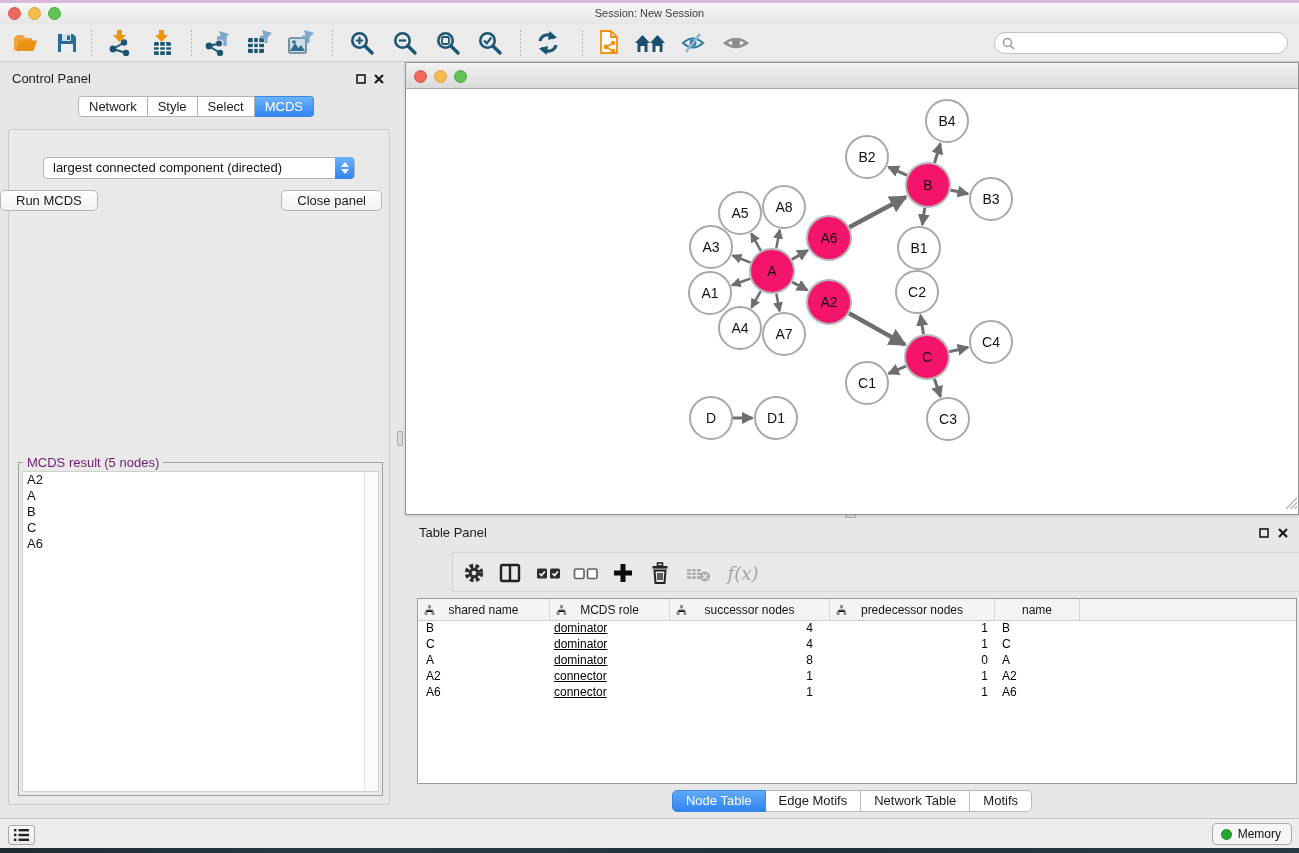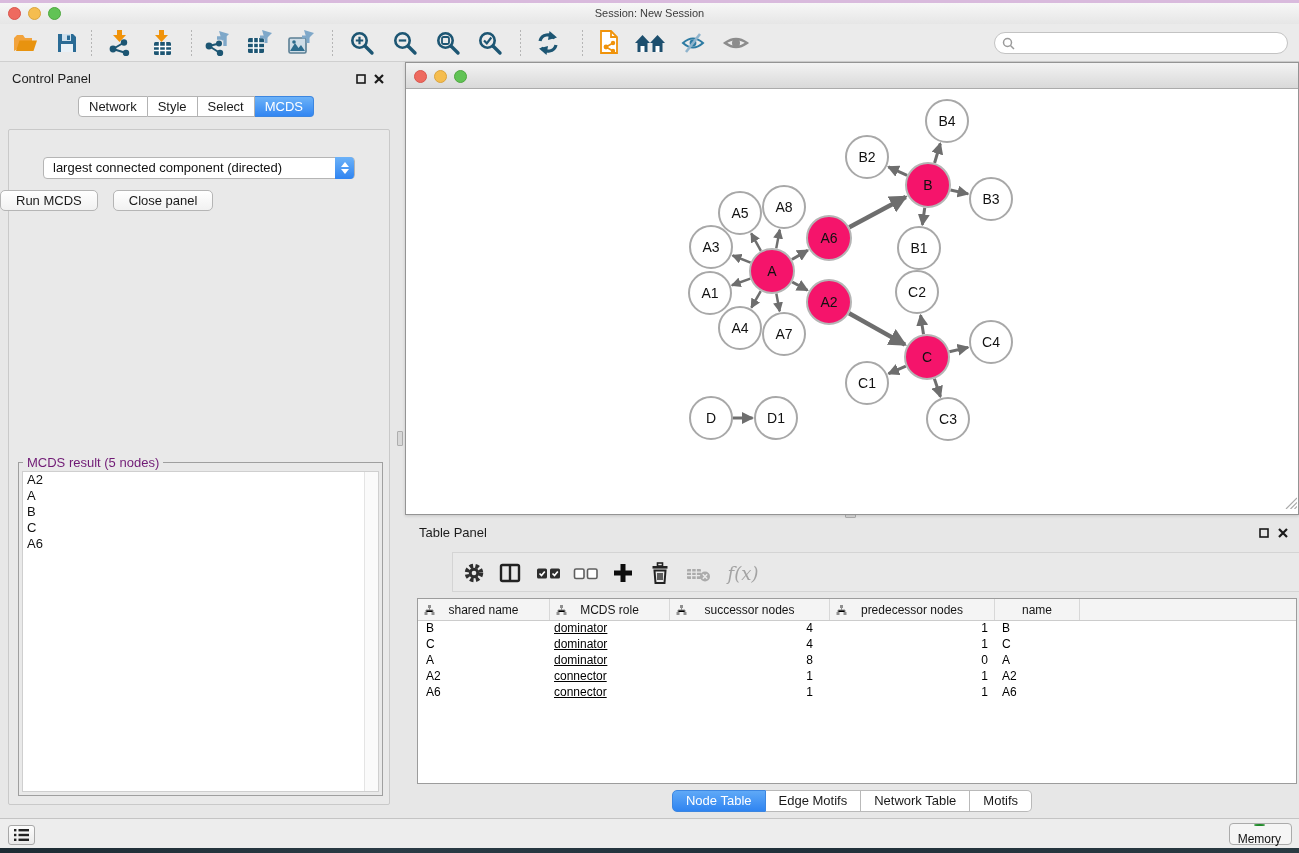--- a/index.html
+++ b/index.html
@@ -41,21 +41,21 @@
   .cp-tab.active { background:linear-gradient(#6cb2f8,#3286f2); border-color:#3c86e0; color:#fff; }
   .cp-content { position:absolute; left:8px; top:129px; width:382px; height:676px;
     background:#e9e9e9; border:1px solid #c9c9c9; border-radius:2px; }
   .opt-label { position:absolute; left:0; width:382px; top:136px; text-align:center; font-size:13px; color:#111; }
   .dropdown { position:absolute; left:43px; top:157px; width:312px; height:22px; background:#fff;
     border:1px solid #b5b5b5; border-radius:4px; font-size:13px; color:#111; line-height:20px; padding-left:9px; }
   .dd-stepper { position:absolute; right:0; top:-1px; width:19px; height:22px; border-radius:0 4px 4px 0;
     background:linear-gradient(#6cb2f8,#2f84f1); display:flex; flex-direction:column; align-items:center; justify-content:center; gap:2px; }
   .dd-up { width:0;height:0;border-left:4px solid transparent;border-right:4px solid transparent;border-bottom:5px solid #fff; }
   .dd-down { width:0;height:0;border-left:4px solid transparent;border-right:4px solid transparent;border-top:5px solid #fff; }
-  .cp-buttons { position:absolute; left:0; width:382px; top:190px; display:flex; justify-content:flex-start; gap:15px; }
+  .cp-buttons { position:absolute; left:0; width:382px; top:190px; display:flex; justify-content:space-between; gap:15px; }
   .btn { height:21px; line-height:19px; padding:0 15px; font-size:13px; color:#1a1a1a;
     background:linear-gradient(#ffffff,#f1f1f1); border:1px solid #b5b5b5; border-radius:5px; }
   .fieldset { position:absolute; left:18px; top:462px; width:365px; height:334px;
     border:1px solid #9f9f9f; background:#e9e9e9; }
   .fieldset .legend { position:absolute; top:-8px; left:4px; background:#e9e9e9;
     padding:0 4px; font-size:13px; color:#701a75; }
   .mcds-list { position:absolute; left:3px; right:3px; top:8px; bottom:3px; background:#fff;
     border:1px solid #cfcfcf; overflow:hidden; }
   .mcds-scroll { position:absolute; right:0; top:0; bottom:0; width:14px; background:#fafafa; border-left:1px solid #e4e4e4; }
   .mcds-item { font-size:13px; color:#111; line-height:16px; padding-left:4px; }
@@ -102,21 +102,21 @@
   .bt-tab.active { background:linear-gradient(#5fa9f7,#2f84f1); border-color:#3c86e0; color:#fff; }
 
   
   .statusbar { position:absolute; left:0; top:818px; width:1299px; height:30px;
     background:#ededed; border-top:1px solid #c4c4c4; }
   .list-btn { position:absolute; left:8px; top:6px; width:27px; height:20px;
     background:linear-gradient(#fdfdfd,#e9e9e9); border:1px solid #a8a8a8; border-radius:3px;
     display:flex; align-items:center; justify-content:center; }
   .memory-btn { position:absolute; right:7px; top:4px; height:22px; padding:0 10px 0 8px;
     background:#f5f5f5; border:1px solid #ababab; border-radius:4px;
-    display:flex; align-items:center; gap:6px; font-size:12px; color:#111;flex-direction:column; }
+    display:flex; align-items:center; gap:6px; font-size:12px; color:#111; }
   .mem-dot { width:11px; height:11px; border-radius:50%; background:#28a332; border:1px solid #1f8a28; }
   .desktop-bottom { position:absolute; left:0; top:848px; width:1299px; height:5px;
     background:linear-gradient(90deg,#1d2b33,#2a3b45 30%,#20303a 60%,#2a3a42); }
 </style>
 </head>
 <body>
 
 <div class="app">
 
   <div class="desktop-top"></div>

